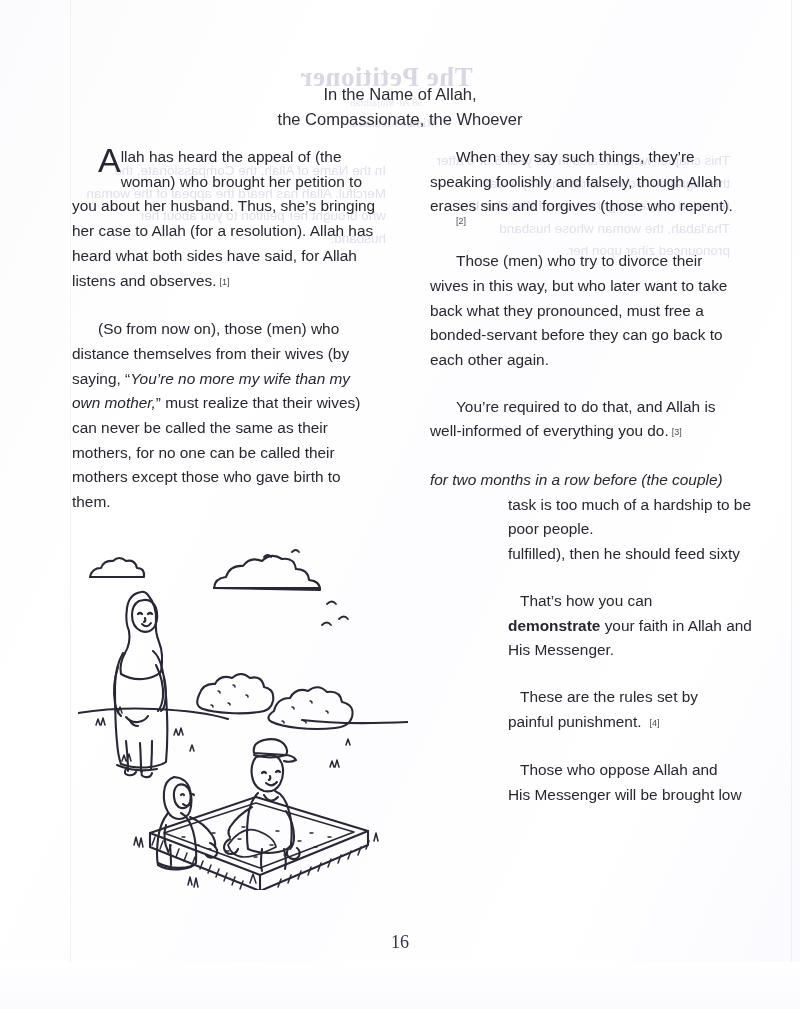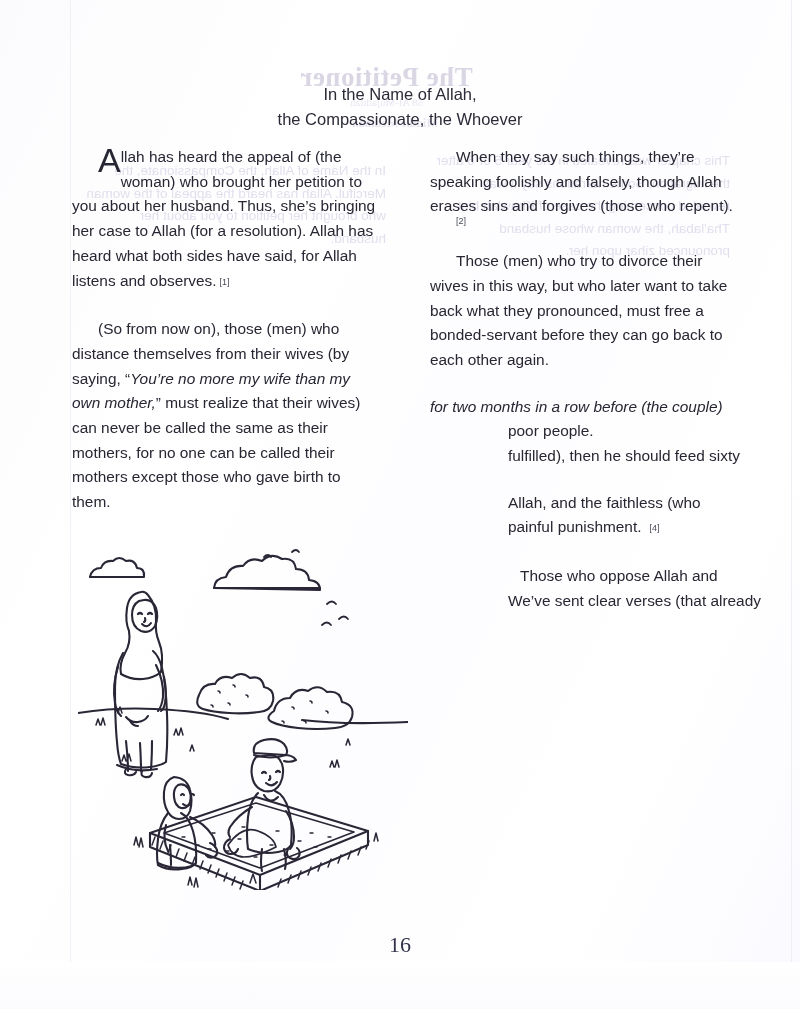--- a/index.html
+++ b/index.html
@@ -105,21 +105,21 @@
   .i0{padding-left:0;font-style:italic;}
   .i1{padding-left:26px;}
   .i3{padding-left:78px;}
   .i4{padding-left:90px;}
 
   
   #folio{
     position:absolute;left:0;top:932px;width:800px;
     text-align:center;
     font-family:"Liberation Serif", serif;
-    font-size:22px;color:#33334a;
+    font-size:18px;color:#33334a;
   }
 
   
   #illustration{
     position:absolute;left:78px;top:545px;width:330px;height:345px;
   }
   #illustration svg{display:block;width:330px;height:345px;}
 </style>
 </head>
 <body>
@@ -158,36 +158,45 @@
 
     <p class="para">
       <span>When they say such things, they’re speaking foolishly and falsely, though Allah erases sins and forgives (those who repent).</span>
       <span class="fn-standalone">[2]</span>
     </p>
 
     <p class="para">
       <span>Those (men) who try to divorce their wives in this way, but who later want to take back what they pronounced, must free a bonded-servant before they can go back to each other again.</span>
     </p>
 
+    <p class="para">
+      <span>You’re required to do that, and Allah is well-informed of everything you do.</span><span class="fn">[3]</span>
+    </p>
 
     <div class="wrapped">
       <span class="l i0">for two months in a row before (the couple)</span>
+      <span class="l i3">task is too much of a hardship to be</span>
       <span class="l i3">poor people.</span>
       <span class="l i3">fulfilled), then he should feed sixty</span>
     </div>
 
-
     <div class="wrapped">
-      <span class="l i3">Allah, and the faithless (who</span>
+      <span class="l i4">That’s how you can</span>
+      <span class="l i3"><b class="emph">demonstrate</b><span> your faith in Allah and</span></span>
+      <span class="l i3">His Messenger.</span>
+    </div>
+
+    <div class="wrapped">
+      <span class="l i4">These are the rules set by</span>
       <span class="l i3"><span>painful punishment.</span><span class="fn" style="margin-left:8px;">[4]</span></span>
     </div>
 
     <div class="wrapped">
       <span class="l i4">Those who oppose Allah and</span>
-      <span class="l i3">We’ve sent clear verses (that already</span>
+      <span class="l i3">His Messenger will be brought low</span>
     </div>
 
   </div>
 
   <div id="illustration">
     <svg viewBox="0 0 330 345" xmlns="http://www.w3.org/2000/svg" fill="none" stroke="#2a2636" stroke-width="2.1" stroke-linecap="round" stroke-linejoin="round">
 
       <g>
         <path d="M12 32 q2-9 11-9 q3-8 12-7 q6-6 13 0 q9-2 11 7 q8 0 7 9 z"></path>
         <path d="M12 32 h42"></path>

